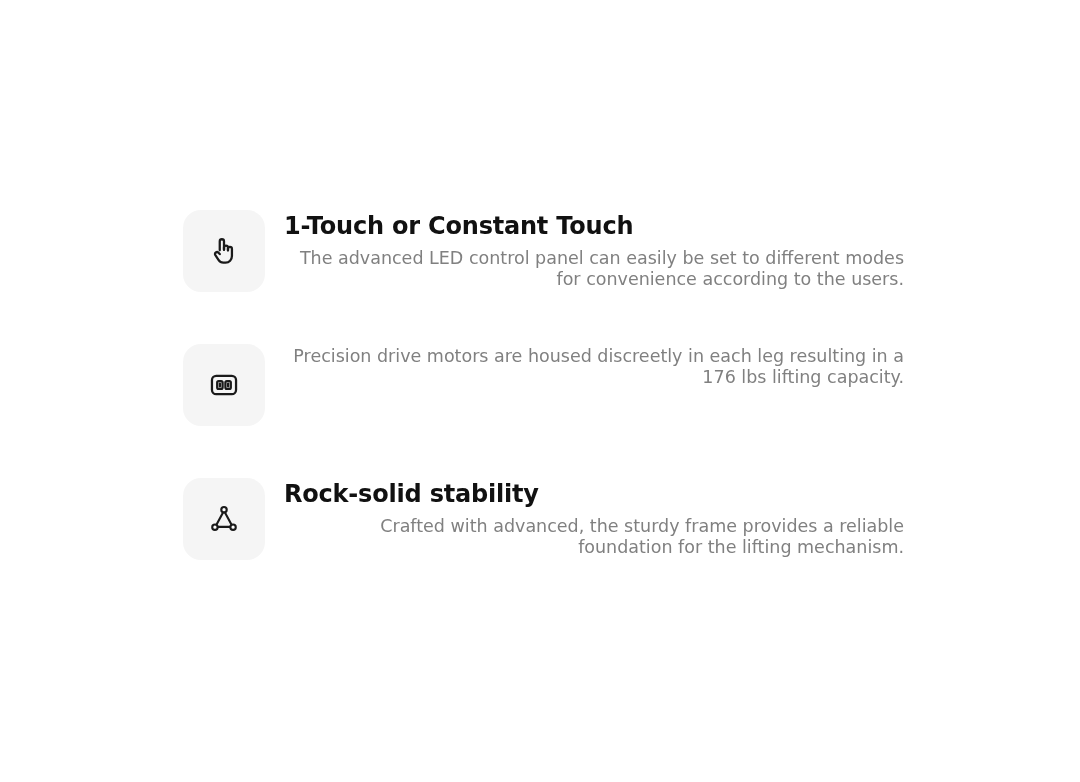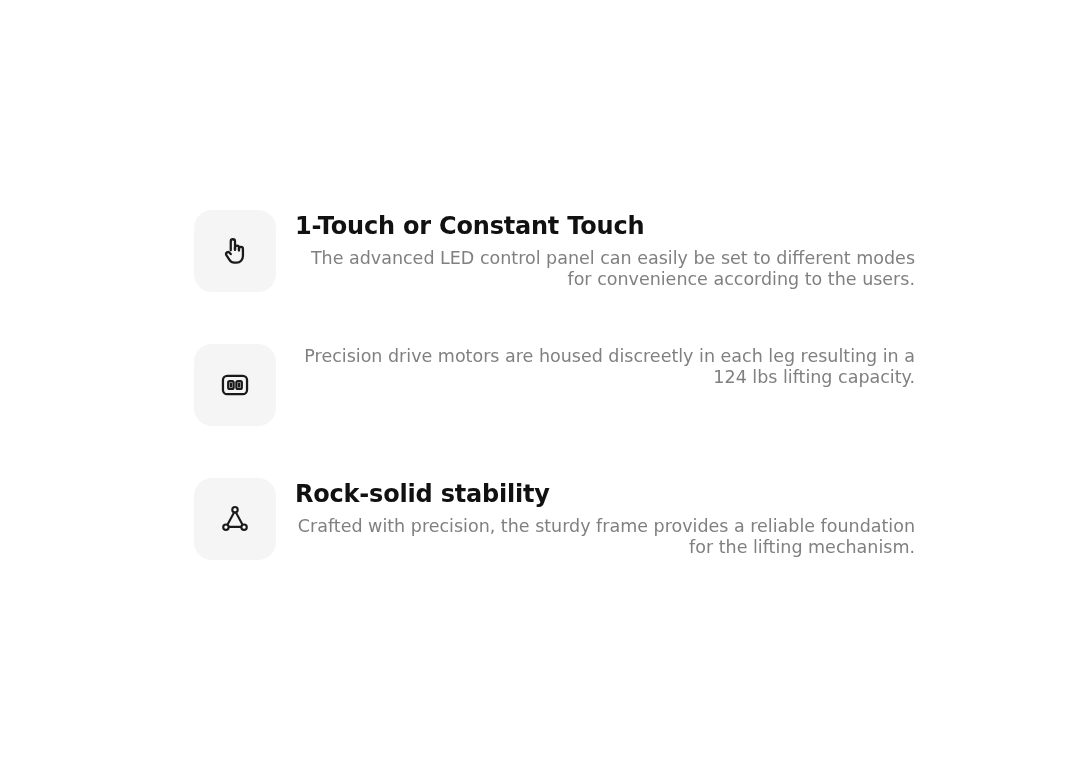--- a/index.html
+++ b/index.html
@@ -8,21 +8,21 @@
   }
   body {
     width: 1080px;
     height: 782px;
     background: #ffffff;
     font-family: "DejaVu Sans", sans-serif;
     overflow: hidden;
   }
   .feature-list {
     position: absolute;
-    left: 194px;
+    left: 183px;
     top: 210px;
     width: 760px;
   }
   .feature-row {
     display: flex;
     align-items: flex-start;
     margin-bottom: 52px;
   }
   .feature-row:last-child {
     margin-bottom: 8px;
@@ -88,34 +88,34 @@
         <svg width="34" height="34" viewBox="0 0 24 24" fill="none" stroke="#1a1a1a" stroke-width="1.6" stroke-linecap="round" stroke-linejoin="round">
           <rect x="3.5" y="5.5" width="17" height="13" rx="3"></rect>
           <rect x="7.2" y="9.2" width="3.8" height="5.6" rx="1"></rect>
           <rect x="13" y="9.2" width="3.8" height="5.6" rx="1"></rect>
           <path d="M9.1 11v2"></path>
           <path d="M14.9 11v2"></path>
         </svg>
       </span>
     </div>
     <div class="feature-text">
-      <p class="feature-desc">Precision drive motors are housed discreetly in each leg resulting in a 124 lbs lifting capacity.</p>
+      <p class="feature-desc">Precision drive motors are housed discreetly in each leg resulting in a 176 lbs lifting capacity.</p>
     </div>
   </div>
 
   <div class="feature-row">
     <div class="icon-tile">
       <span>
         <svg width="34" height="34" viewBox="0 0 24 24" fill="none" stroke="#1a1a1a" stroke-width="1.5" stroke-linecap="round" stroke-linejoin="round">
           <path d="M12 6.2 5.8 17.6h12.4L12 6.2z"></path>
           <circle cx="12" cy="5.4" r="1.9" fill="#ffffff"></circle>
           <circle cx="5.6" cy="17.8" r="1.9" fill="#ffffff"></circle>
           <circle cx="18.4" cy="17.8" r="1.9" fill="#ffffff"></circle>
         </svg>
       </span>
     </div>
     <div class="feature-text">
       <h3 class="feature-title">Rock-solid stability</h3>
-      <p class="feature-desc">Crafted with precision, the sturdy frame provides a reliable foundation for the lifting mechanism.</p>
+      <p class="feature-desc">Crafted with advanced, the sturdy frame provides a reliable foundation for the lifting mechanism.</p>
     </div>
   </div>
 
 </div>
 
 </body></html>

